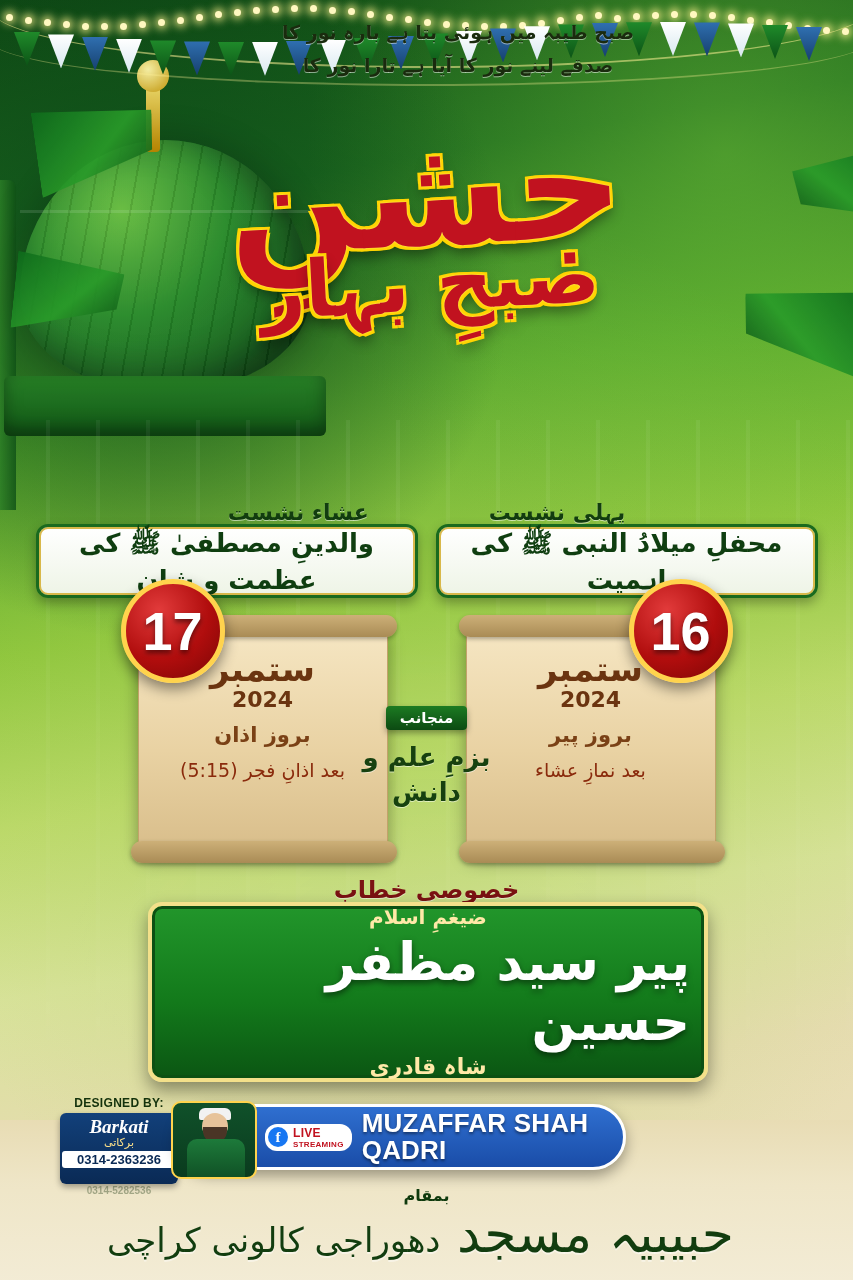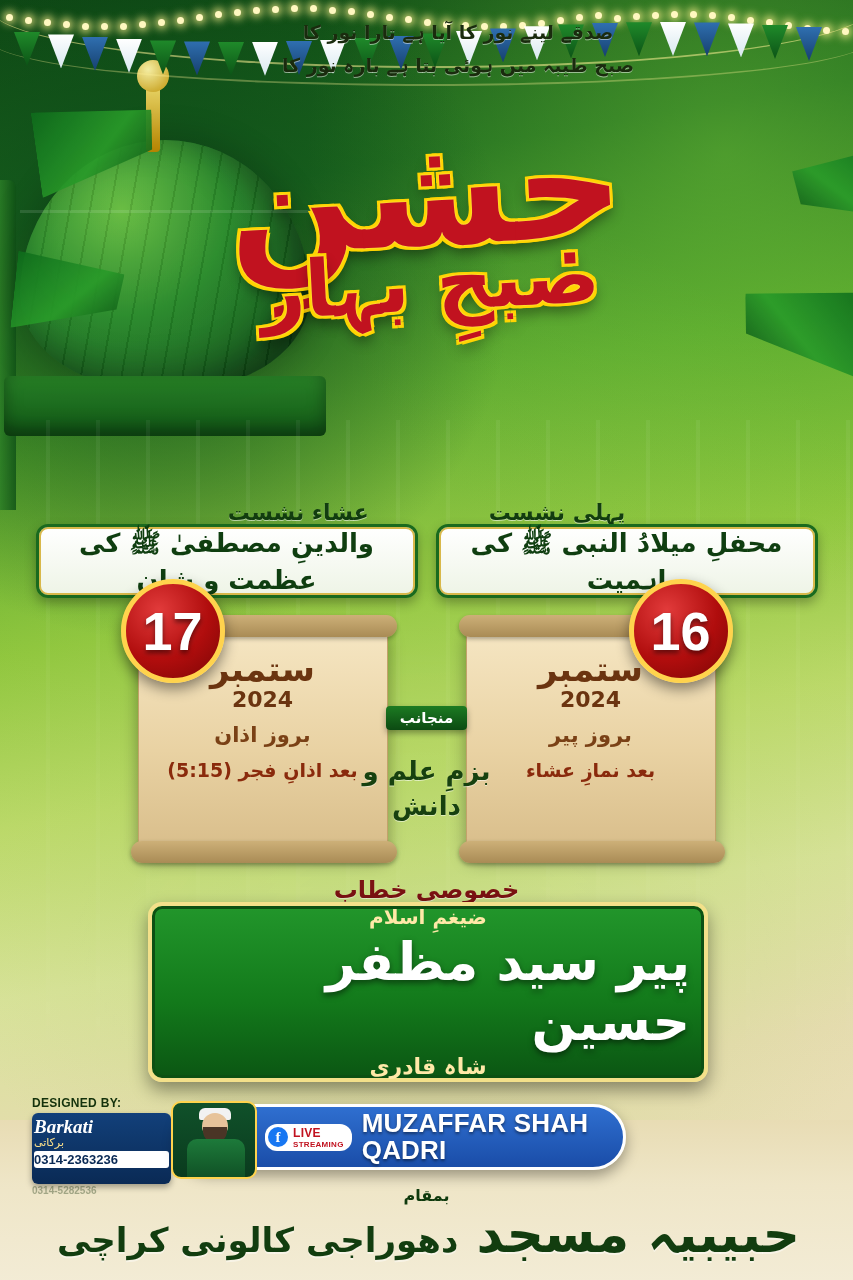--- a/index.html
+++ b/index.html
@@ -283,21 +283,21 @@
     line-height: 1.1;
   }
   .scroll-day {
     font-size: 21px;
     font-weight: bold;
     margin-top: 10px;
     color: #7a4116;
   }
   .scroll-time {
     font-size: 19px;
-    font-weight: bold;
+    font-weight: normal;
     margin-top: 12px;
     color: #8a2a0c;
   }
   .date-badge {
     position: absolute;
     top: -46px;
     width: 104px; height: 104px;
     border-radius: 50%;
     background: radial-gradient(circle at 35% 28%, #e23b3b 0%, #b00d0d 55%, #7b0606 100%);
     border: 5px solid #ffd34d;
@@ -319,21 +319,21 @@
   .mid-ribbon .tag {
     display: inline-block;
     background: linear-gradient(#1c7b22, #0c4a12);
     color: #fff;
     font-size: 15px; font-weight: bold;
     padding: 3px 14px;
     border-radius: 4px;
     box-shadow: 0 3px 6px rgba(0,0,0,0.35);
   }
   .mid-ribbon .mid-text {
-    margin-top: 24px;
+    margin-top: 10px;
     color: #17410f;
     font-size: 26px;
     font-weight: bold;
     line-height: 1.35;
     text-shadow: 0 1px 0 rgba(255,255,255,0.5);
   }
 
   
   .speech-tag {
     position: absolute;
@@ -374,23 +374,23 @@
   .speaker-suffix {
     color: #ffe9a8;
     font-size: 22px;
     font-weight: bold;
     margin-top: 2px;
   }
 
   
   .designer {
     position: absolute;
-    left: 32px; top: 1096px;
-    width: 139px;
-    text-align: left;
+    left: 60px; top: 1096px;
+    width: 118px;
+    text-align: center;
   }
   .designer .d-label {
     font-size: 12px; font-weight: bold; color: #14320c;
     letter-spacing: 0.3px;
   }
   .designer .d-box {
     margin-top: 3px;
     background: linear-gradient(#12407a, #0a2a55);
     border-radius: 6px;
     padding: 4px 2px 16px;
@@ -489,25 +489,25 @@
   .venue-tag {
     position: absolute;
     top: 1186px; left: 0; width: 853px;
     text-align: center;
     color: #0f3a0d;
     font-size: 16px;
     font-weight: bold;
   }
   .venue {
     position: absolute;
-    top: 1204px; left: 8px; width: 827px;
+    top: 1204px; left: 0; width: 827px;
     text-align: center;
     color: #123d0f;
     font-size: 52px;
-    font-weight: bold;
+    font-weight: normal;
     text-shadow: 0 2px 0 rgba(255,255,255,0.45);
   }
   .venue .sub {
     display: inline-block;
     font-size: 34px;
     margin-left: 14px;
   }
 </style>
 </head>
 <body>
@@ -600,22 +600,22 @@
         <span class="bunting g" style="left: 626px; top: 22.2247px;"></span>
         <span class="bunting w" style="left: 660px; top: 22.0071px;"></span>
         <span class="bunting b" style="left: 694px; top: 22.4108px;"></span>
         <span class="bunting w" style="left: 728px; top: 23.4107px;"></span>
         <span class="bunting g" style="left: 762px; top: 24.9446px;"></span>
         <span class="bunting b" style="left: 796px; top: 26.9172px;"></span>
       </div>
   </div>
 
   <div class="top-couplet urdu">
+    <div>صبح طیبہ میں ہوئی بتا ہے بارہ نور کا</div>
     <div>صدقے لینے نور کا آیا ہے تارا نور کا</div>
-    <div>صبح طیبہ میں ہوئی بتا ہے بارہ نور کا</div>
   </div>
 
   <div class="main-title urdu">
     <span>جشنِ</span>
     <span class="small">صبحِ بہار</span>
   </div>
 
 
   <div class="session-labels">
     <div class="session-label urdu">عشاء نشست</div>

